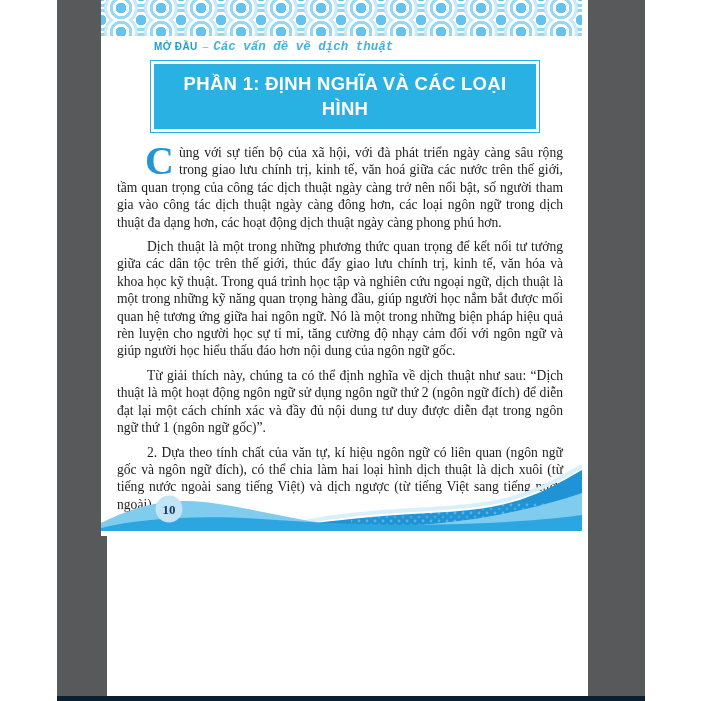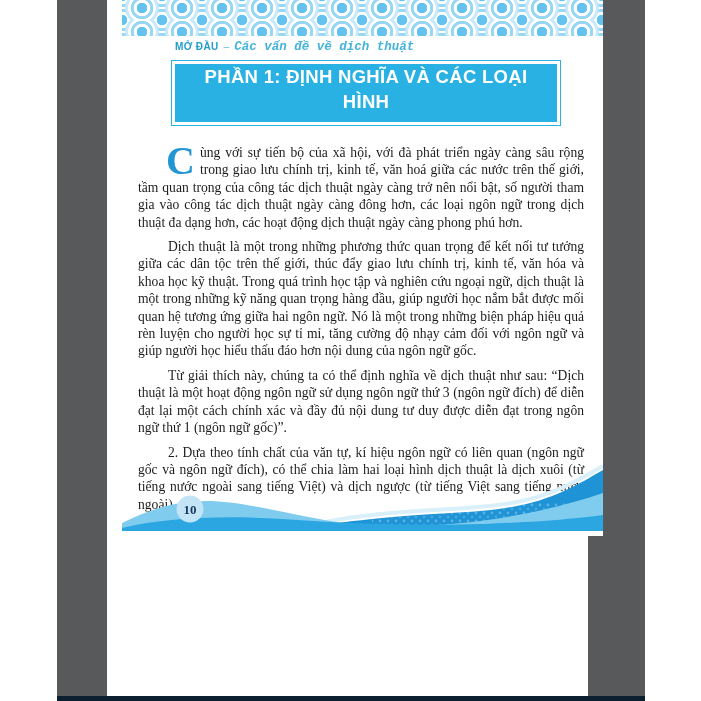--- a/index.html
+++ b/index.html
@@ -3,41 +3,41 @@
 <meta charset="utf-8">
 <style>
   html,body{margin:0;padding:0;background:#ffffff;}
   #stage{position:relative;width:701px;height:701px;background:#ffffff;overflow:hidden;
          font-family:"Liberation Serif",serif;}
   
   .backdrop-bar{position:absolute;top:0;height:696px;background:#58595b;}
   .bar-left{left:57px;width:50px;}
   .bar-right{left:588px;width:57px;}
   
-  .page{position:absolute;left:122px;top:0;width:481px;height:536px;background:#ffffff;overflow:hidden;}
+  .page{position:absolute;left:101px;top:0;width:481px;height:536px;background:#ffffff;overflow:hidden;}
   
   .scallop-band{position:absolute;left:0;top:-4px;width:481px;height:40px;
     background-color:#ffffff;
     background-image:
       radial-gradient(circle at 20px 12px,#64c3ee 0 5px,#ffffff 5.5px 8px,#97d7f4 8.5px 11px,#ffffff 11.5px 13.5px,#c8e9fa 14px 16.5px,rgba(255,255,255,0) 17px),
       radial-gradient(circle at 20px 12px,#64c3ee 0 5px,#ffffff 5.5px 8px,#97d7f4 8.5px 11px,#ffffff 11.5px 13.5px,#c8e9fa 14px 16.5px,rgba(255,255,255,0) 17px);
     background-size:40px 24px,40px 24px;
     background-position:0 0,20px 12px;
     background-repeat:repeat;}
   
   .running-header{position:absolute;left:53px;top:40px;display:flex;align-items:baseline;gap:5px;white-space:nowrap;}
   .rh-section{font-family:"Liberation Sans",sans-serif;font-weight:bold;font-size:10px;
     letter-spacing:.4px;color:#1f9dcb;}
   .rh-dash{color:#1f9dcb;font-size:11px;}
   .rh-title{font-family:Liberation Mono, monospace;font-style:italic;font-weight:bold;
     font-size:12.5px;color:#45b3da;}
   
   .banner{position:absolute;left:49px;top:60px;width:382px;
     border:1.5px solid #29b1e4;background:#ffffff;padding:3px;}
-  .banner-inner{background:#29b1e4;color:#ffffff;text-align:center;padding:0 4px 8px 4px;}
+  .banner-inner{background:#29b1e4;color:#ffffff;text-align:center;padding:7px 4px 8px 4px;}
   .banner-line{font-family:"Liberation Sans",sans-serif;font-weight:bold;font-size:18.5px;
     line-height:25px;letter-spacing:.3px;}
   
   .content{position:absolute;left:16px;top:144px;width:446px;color:#1c1c1c;}
   .content p{margin:0 0 7px 0;font-size:13.6px;line-height:17.4px;text-align:justify;text-indent:30px;}
   .content p.first{text-indent:0;}
   .drop-cap{float:left;font-family:"Liberation Serif",serif;font-weight:bold;
     font-size:40px;line-height:32px;color:#2496d4;margin:1px 5px 0 28px;}
   
   .footer-waves{position:absolute;left:0;bottom:5px;width:481px;height:76px;}
@@ -67,21 +67,21 @@
       <div class="banner-inner">
         <div class="banner-line">PHẦN 1: ĐỊNH NGHĨA VÀ CÁC LOẠI HÌNH</div>
       </div>
     </div>
 
     <div class="content">
       <p class="first">
         <span class="drop-cap">C</span><span>ùng với sự tiến bộ của xã hội, với đà phát triển ngày càng sâu rộng trong giao lưu chính trị, kinh tế, văn hoá giữa các nước trên thế giới, tầm quan trọng của công tác dịch thuật ngày càng trở nên nổi bật, số người tham gia vào công tác dịch thuật ngày càng đông hơn, các loại ngôn ngữ trong dịch thuật đa dạng hơn, các hoạt động dịch thuật ngày càng phong phú hơn.</span>
       </p>
       <p><span>Dịch thuật là một trong những phương thức quan trọng để kết nối tư tưởng giữa các dân tộc trên thế giới, thúc đẩy giao lưu chính trị, kinh tế, văn hóa và khoa học kỹ thuật. Trong quá trình học tập và nghiên cứu ngoại ngữ, dịch thuật là một trong những kỹ năng quan trọng hàng đầu, giúp người học nắm bắt được mối quan hệ tương ứng giữa hai ngôn ngữ. Nó là một trong những biện pháp hiệu quả rèn luyện cho người học sự tỉ mỉ, tăng cường độ nhạy cảm đối với ngôn ngữ và giúp người học hiểu thấu đáo hơn nội dung của ngôn ngữ gốc.</span></p>
-      <p><span>Từ giải thích này, chúng ta có thể định nghĩa về dịch thuật như sau: “Dịch thuật là một hoạt động ngôn ngữ sử dụng ngôn ngữ thứ 3 (ngôn ngữ đích) để diễn đạt lại một cách chính xác và đầy đủ nội dung tư duy được diễn đạt trong ngôn ngữ thứ 1 (ngôn ngữ gốc)”.</span></p>
+      <p><span>Từ giải thích này, chúng ta có thể định nghĩa về dịch thuật như sau: “Dịch thuật là một hoạt động ngôn ngữ sử dụng ngôn ngữ thứ 2 (ngôn ngữ đích) để diễn đạt lại một cách chính xác và đầy đủ nội dung tư duy được diễn đạt trong ngôn ngữ thứ 1 (ngôn ngữ gốc)”.</span></p>
       <p><span>2. Dựa theo tính chất của văn tự, kí hiệu ngôn ngữ có liên quan (ngôn ngữ gốc và ngôn ngữ đích), có thể chia làm hai loại hình dịch thuật là dịch xuôi (từ tiếng nước ngoài sang tiếng Việt) và dịch ngược (từ tiếng Việt sang tiếng nước ngoài).</span></p>
     </div>
 
     <svg class="footer-waves" viewBox="0 0 481 76" width="481" height="76">
       <defs>
         <pattern id="dotpat" width="8" height="8" patternUnits="userSpaceOnUse">
           <circle cx="2" cy="2" r="1.4" fill="rgba(255,255,255,0.28)"></circle>
           <circle cx="6" cy="6" r="1.4" fill="rgba(255,255,255,0.18)"></circle>
         </pattern>
         <clipPath id="royalclip">

